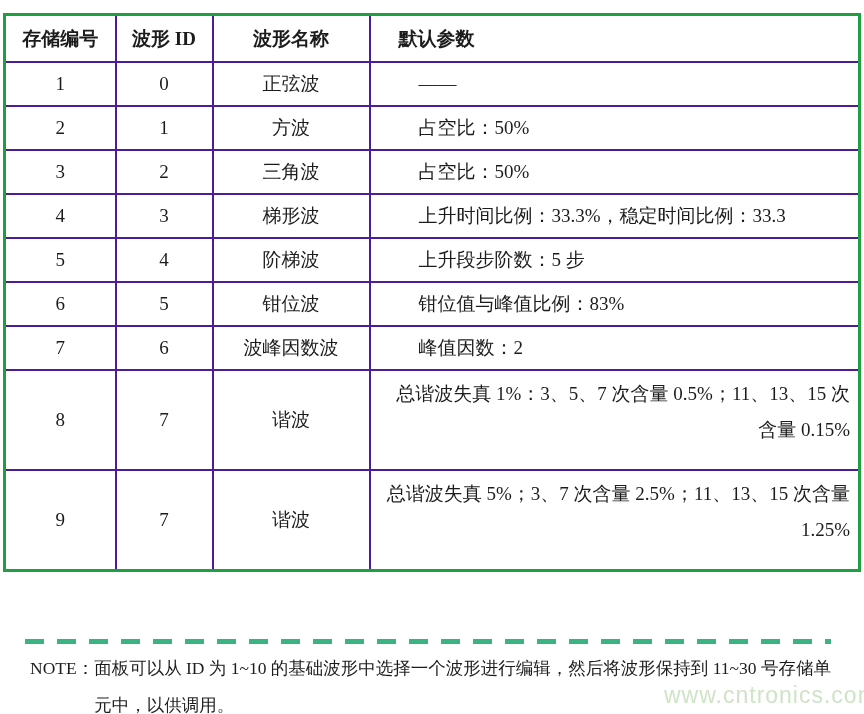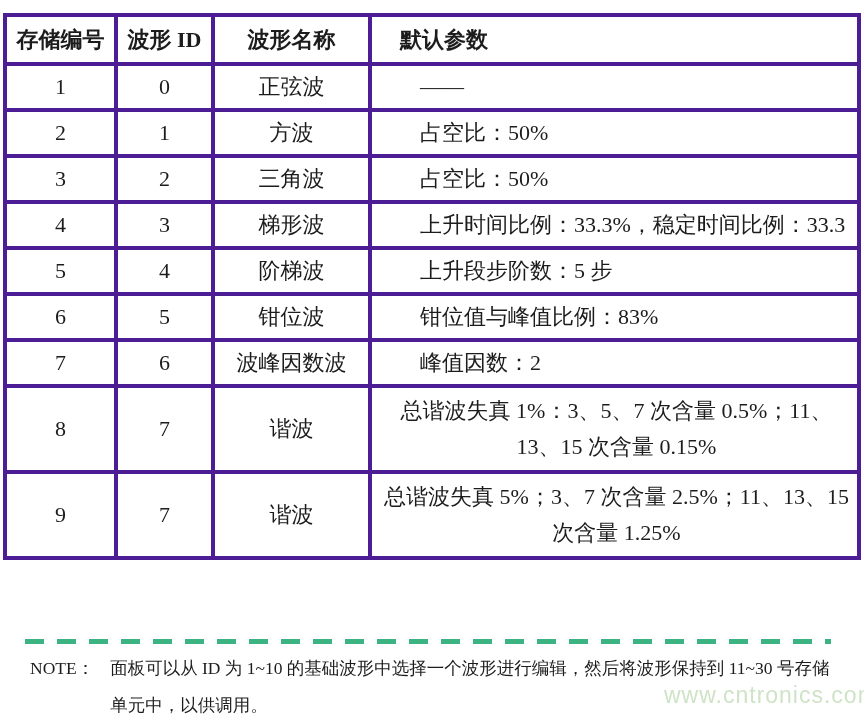--- a/index.html
+++ b/index.html
@@ -12,22 +12,22 @@
     color:#1c1c1c;
   }
   table.wave-table{
     border-collapse:collapse;
     table-layout:fixed;
     width:858px;
     margin:13px 0 0 3px;
     border:3px solid #1f9f3f;
   }
   .wave-table th,.wave-table td{
-    border:4px solid #4c1d95;
-    font-size:22px;
+    border:2px solid #4c1d95;
+    font-size:19px;
     vertical-align:middle;
     padding:0;
   }
   .wave-table thead th{
     font-weight:bold;
     height:45px;
     text-align:center;
   }
   .wave-table thead th.param-h{
     text-align:left;
@@ -35,40 +35,40 @@
   }
   tr.r-std td{height:42px;}
   tr.r-tall td{height:74px;}
   td.c-num,td.c-id,td.c-name{text-align:center;}
   td.param{
     text-align:left;
     padding-left:48px;
     padding-right:6px;
   }
   td.param-sm{
-    text-align:center;
-    padding:4px 8px 4px 12px;
+    text-align:right;
+    padding:4px 8px 20px 12px;
     line-height:36px;
   }
   .divider{
     position:absolute;
     left:25px;top:639px;
     width:806px;height:5px;
     background:repeating-linear-gradient(90deg,#3cb383 0px,#3cb383 19px,transparent 19px,transparent 32px);
   }
   .note{
     position:absolute;
     left:30px;top:650px;
     width:804px;
     display:flex;
     align-items:flex-start;
     font-size:17.5px;
     line-height:37px;
   }
-  .note-label{white-space:nowrap;margin-right:16px;}
+  .note-label{white-space:nowrap;margin-right:0;}
   .watermark{
     position:absolute;
     left:664px;top:682px;
     font-family:"Liberation Sans","DejaVu Sans",sans-serif;
     font-size:23px;
     letter-spacing:1px;
     color:#cfe3c6;
   }
 </style>
 </head>

